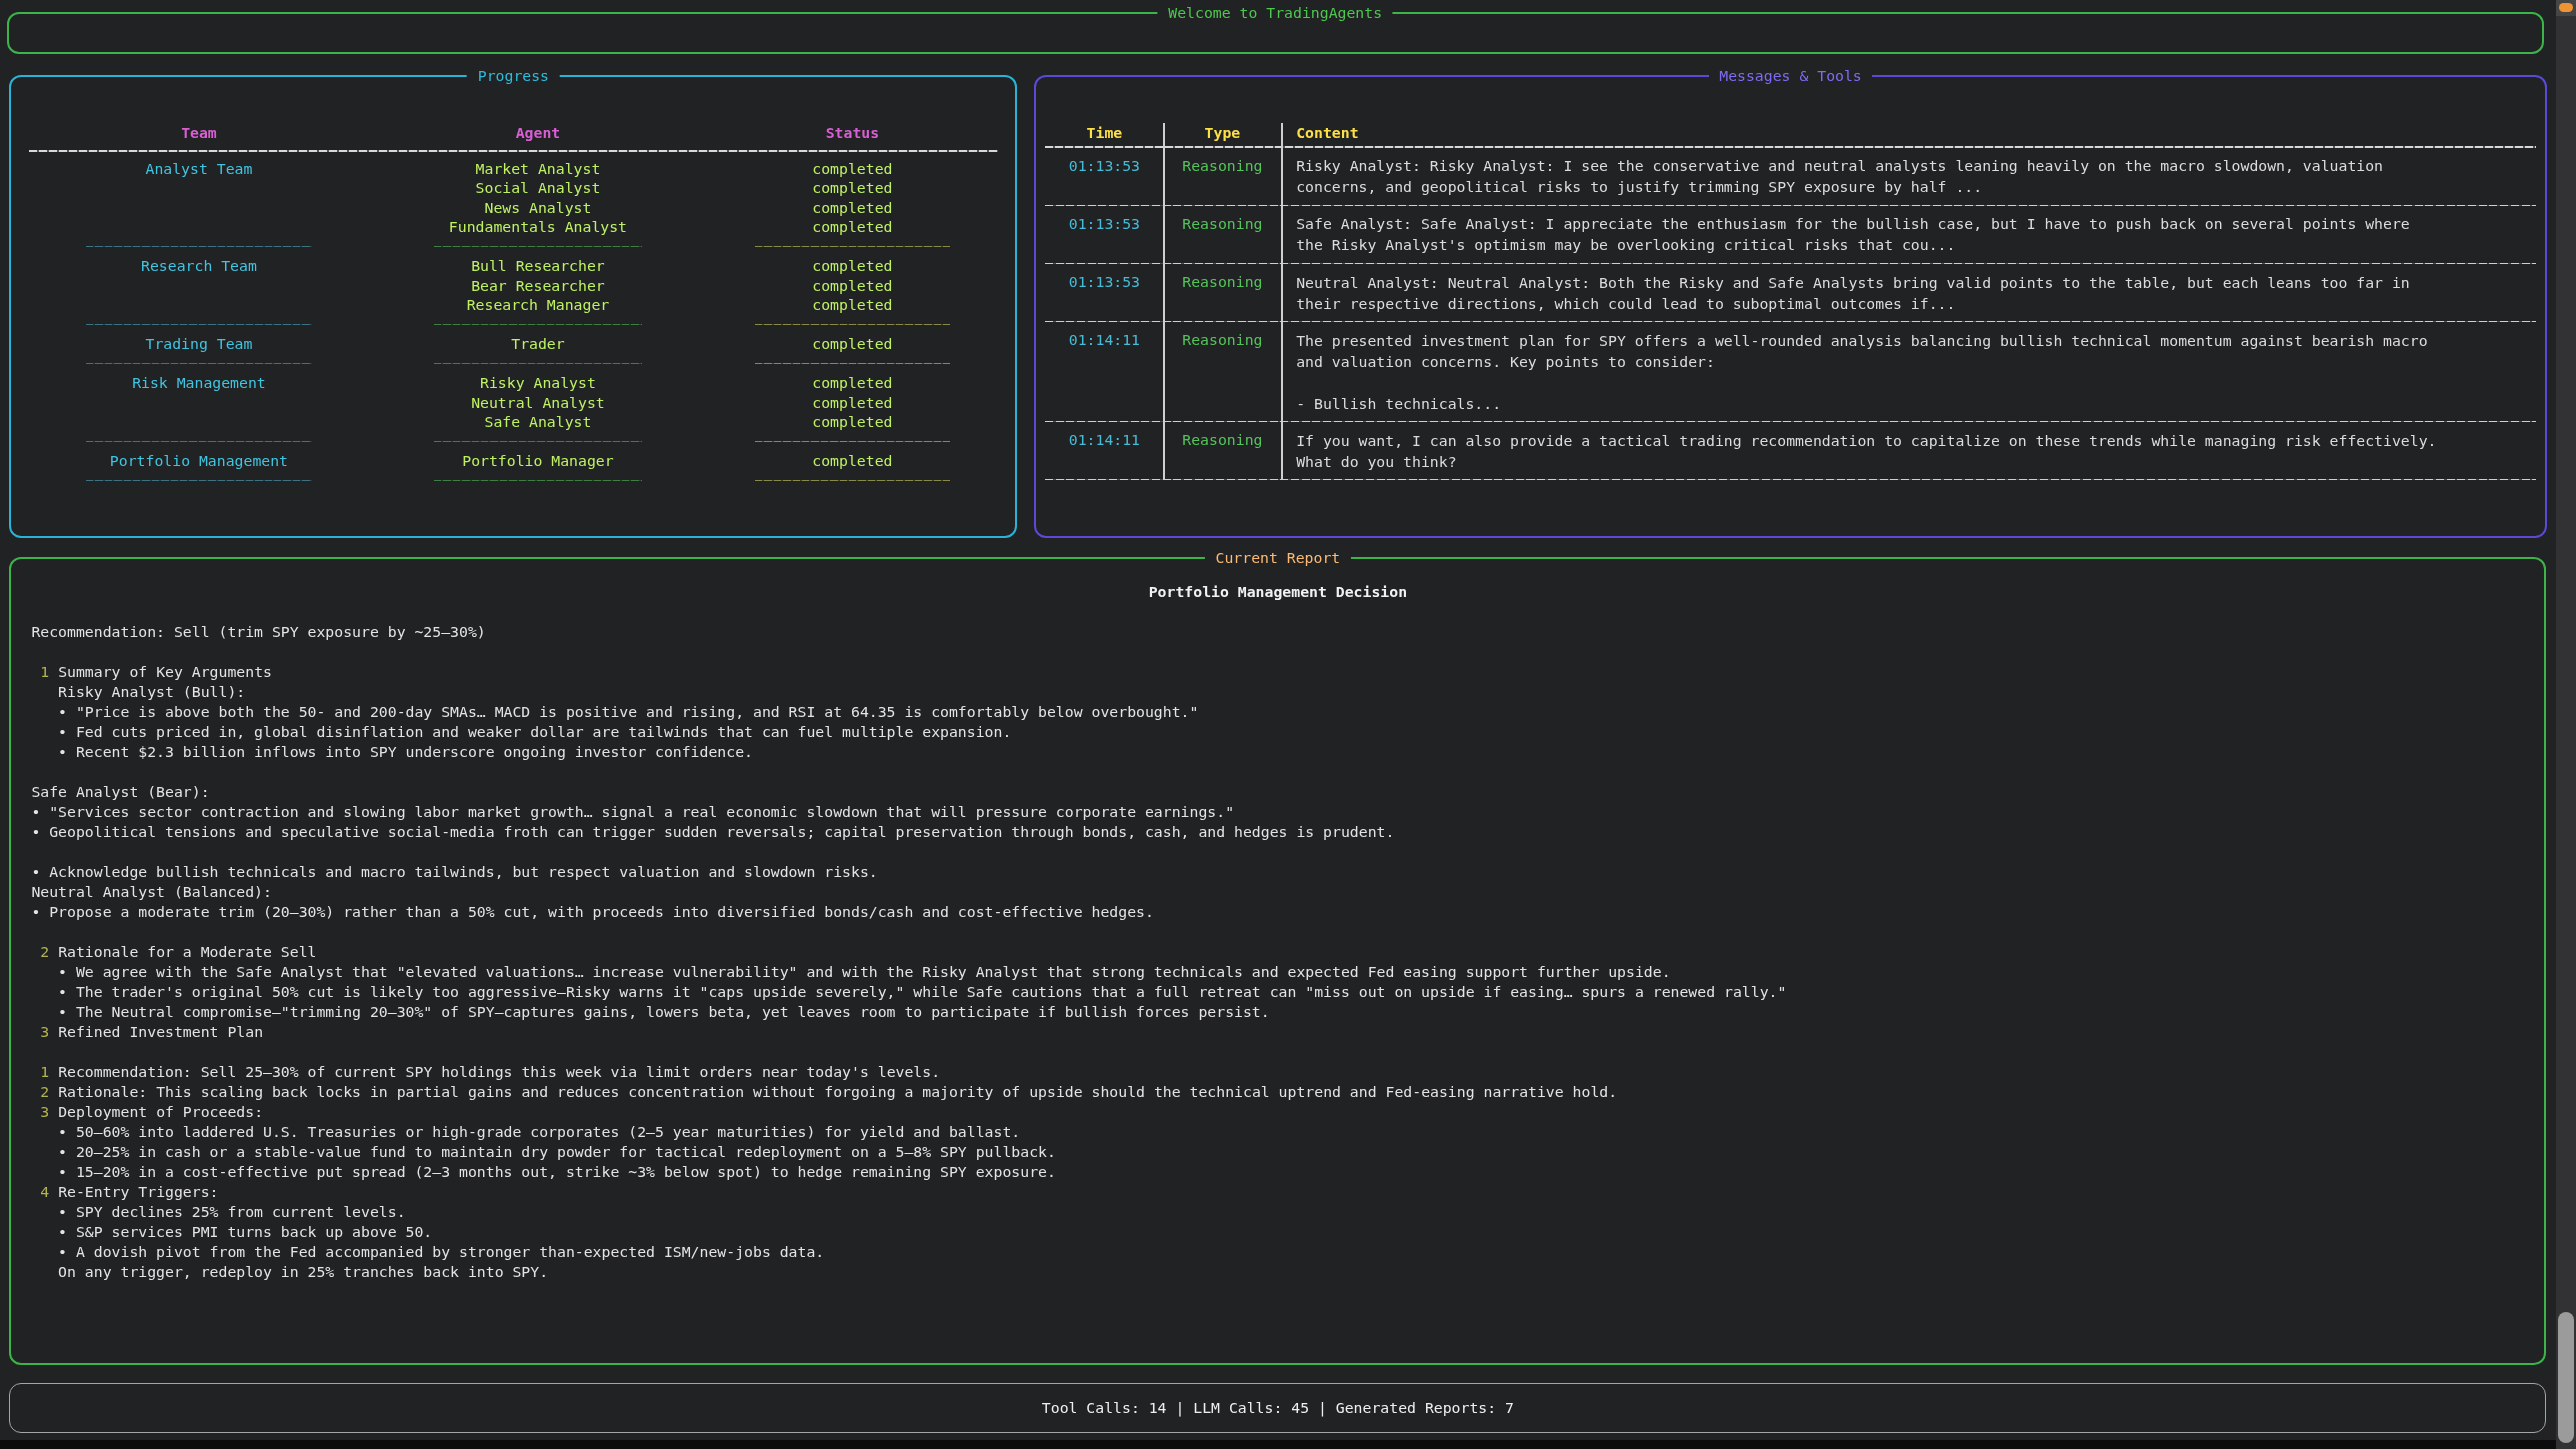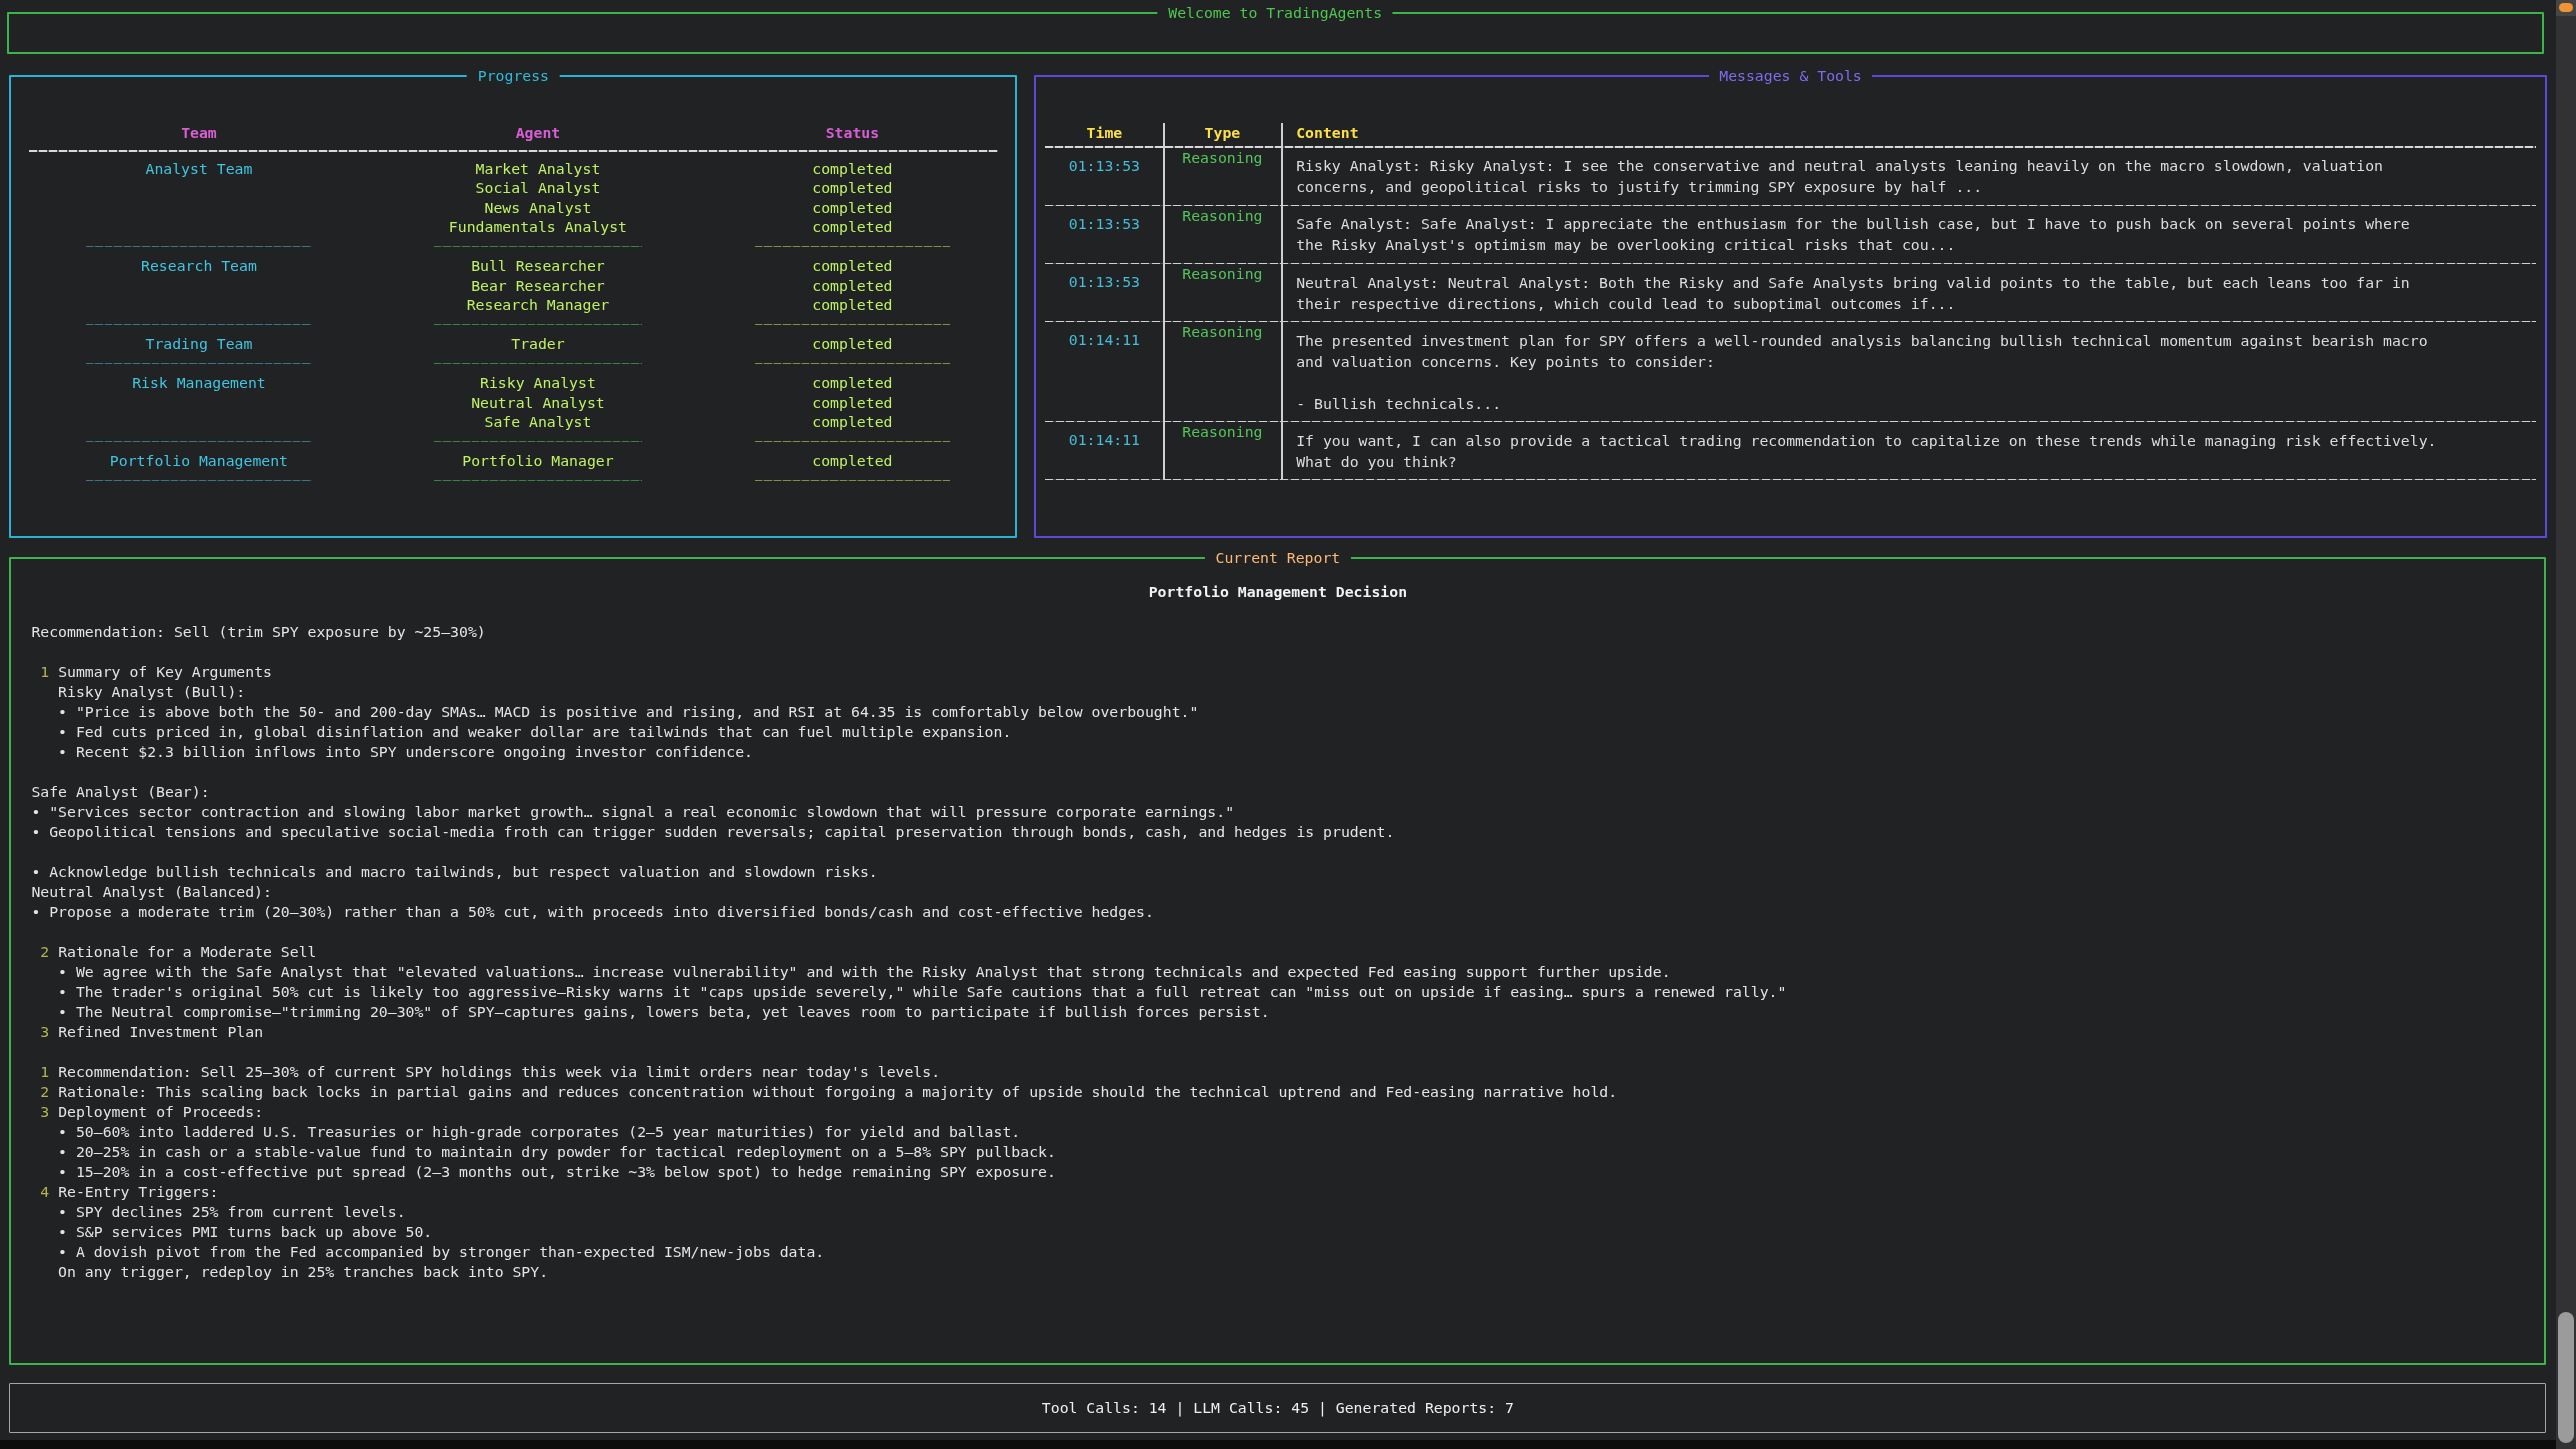--- a/index.html
+++ b/index.html
@@ -1,17 +1,17 @@
 <!DOCTYPE html>
 <html style="font-size:10.7px"><head>
 <meta charset="utf-8">
 <style>
   html,body{margin:0;padding:0;width:2576px;height:1449px;background:#212224;overflow:hidden}
   body{font-family:"DejaVu Sans Mono",monospace;font-size:14.8px;line-height:20px;color:#e4e4e4;position:relative}
-  .panel{position:absolute;border:2px solid;border-radius:1px;box-sizing:border-box}
+  .panel{position:absolute;border:2px solid;border-radius:12px;box-sizing:border-box}
   .ptitle{position:absolute;top:-10.7px;left:50%;transform:translateX(-50%);background:#212224;padding:0 10.7px;white-space:nowrap;line-height:20px}
   
   #welcome-panel{left:6.7px;top:12px;width:2537px;height:42px;border-color:#3cb44a}
   #welcome-panel .ptitle{color:#4ec74e}
   #progress-panel{left:9.4px;top:75px;width:1008px;height:463px;border-color:#2ab3d6;padding:46px 10.7px 0 10.7px}
   #progress-panel .ptitle{color:#2fbcd9}
   #messages-panel{left:1034px;top:75px;width:1513px;height:463px;border-color:#5a4ad6;padding:46px 9.4px 0 9.4px}
   #messages-panel .ptitle{color:#7d6cf0}
   #report-panel{left:9.4px;top:557px;width:2537px;height:808px;border-color:#3cb44a;padding:23px 20px 0 20px}
   #report-panel .ptitle{color:#fdba74}
@@ -34,21 +34,21 @@
   .mtable{position:relative}
   .vline{position:absolute;top:0;bottom:0;width:1.3px;background:#cfcfcf}
   .vl1{left:118px}.vl2{left:236px}
   .mrow,.mhead{display:grid;grid-template-columns:118px 118px 1fr}
   .mhead{height:23px}
   .mhead span{color:#fde047;font-weight:bold}
   .mhead .hc{text-align:center}
   .mhead .hl{text-align:left;padding-left:14.8px}
   .mtable .hrule{margin:0 0 0 0}
   .mrow .time{color:#45bcd8;text-align:center;padding-top:8px}
-  .mrow .type{color:#54c45a;text-align:center;}
+  .mrow .type{color:#54c45a;text-align:center;padding-top:8px}
   .mrow .content{color:#dcdcdc;white-space:pre-wrap;line-height:21px;padding:7.4px 10.7px 7.4px 14.8px}
   .rsep{height:1.3px;background:repeating-linear-gradient(90deg,#d0d0d0 0 8px,rgba(208,208,208,.25) 8px 10.7px)}
   
   .rheading{text-align:center;font-weight:bold;color:#f2f2f2}
   .rline{white-space:pre;height:20px}
   .rline .num{color:#b3b44b}
   
   #scroll-track{position:absolute;left:2556px;top:0;width:20px;height:1449px;background:#323234}
   #scroll-marker-box{position:absolute;left:2556px;top:0;width:20px;height:16px;background:#464646}
   #scroll-marker{position:absolute;left:3.4px;top:3.4px;width:13.4px;height:8.7px;border-radius:4.7px;background:#ef9434}

